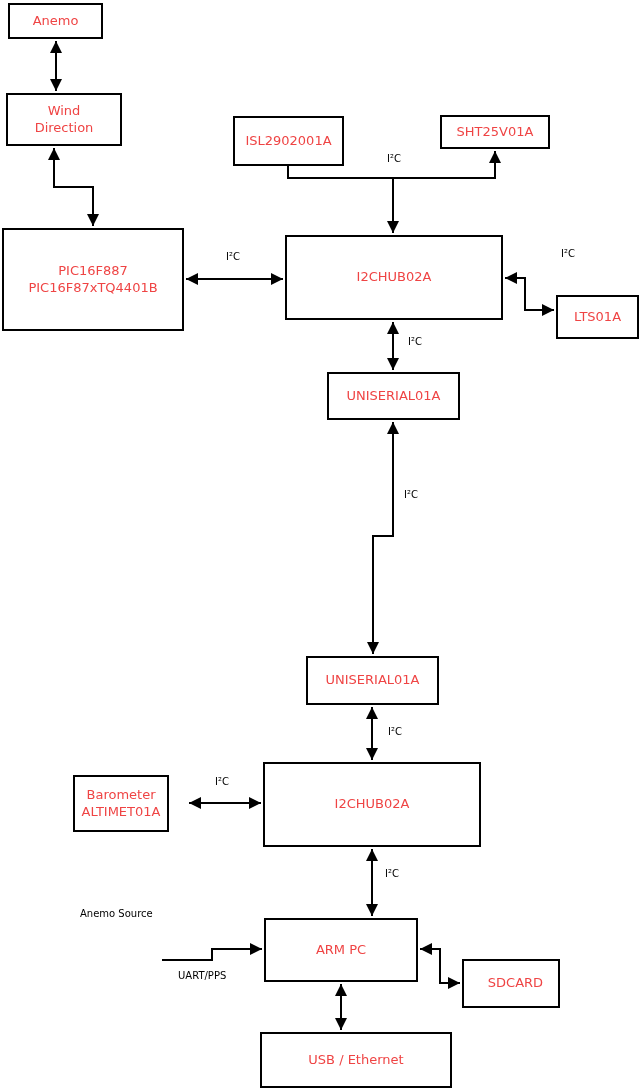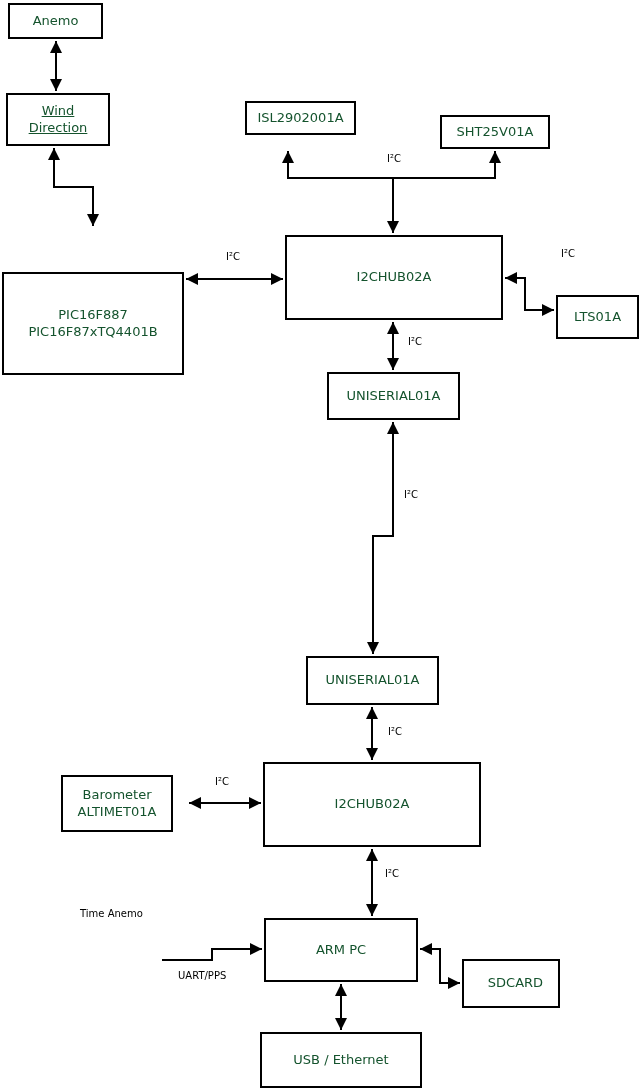--- a/index.html
+++ b/index.html
@@ -19,21 +19,21 @@
     position: absolute;
     left: 0; top: 0;
     width: 640px;
     height: 1089px;
   }
   .node {
     position: absolute;
     box-sizing: border-box;
     background: #ffffff;
     border: 2px solid #000000;
-    color: #14532d;
+    color: #ef4444;
     display: flex;
     align-items: center;
     justify-content: center;
     text-align: center;
     font-size: 13px;
     line-height: 1.3;
     white-space: pre-line;
   }
   .edge-label {
     position: absolute;
@@ -70,63 +70,63 @@
     <path class="conn" d="M 372 707 V 760" marker-start="url(#arr)" marker-end="url(#arr)"></path>
     <path class="conn" d="M 189 803 H 261" marker-start="url(#arr)" marker-end="url(#arr)"></path>
     <path class="conn" d="M 372 849 V 916" marker-start="url(#arr)" marker-end="url(#arr)"></path>
     <path class="conn" d="M 162 960 H 212 V 949 H 262" marker-end="url(#arr)"></path>
     <path class="conn" d="M 420 949 H 440 V 983 H 460" marker-start="url(#arr)" marker-end="url(#arr)"></path>
     <path class="conn" d="M 341 984 V 1030" marker-start="url(#arr)" marker-end="url(#arr)"></path>
   </svg>
 
   <div class="node" style="left:8px; top:3px; width:95px; height:36px;">Anemo</div>
 
-  <div class="node" style="left:6px; top:93px; width:104px; height:53px;text-decoration:underline;">Wind
+  <div class="node" style="left:6px; top:93px; width:116px; height:53px;">Wind
 Direction</div>
 
-  <div class="node" style="left:2px; top:228px; width:182px; height:103px;margin-top:44px;">PIC16F887
+  <div class="node" style="left:2px; top:228px; width:182px; height:103px;">PIC16F887
 PIC16F87xTQ4401B</div>
 
-  <div class="node" style="left:233px; top:101px; width:111px; height:34px;margin-left:12px;">ISL2902001A</div>
+  <div class="node" style="left:233px; top:116px; width:111px; height:50px;">ISL2902001A</div>
 
   <div class="node" style="left:440px; top:115px; width:110px; height:34px;">SHT25V01A</div>
 
   <div class="node" style="left:285px; top:235px; width:218px; height:85px;">I2CHUB02A</div>
 
   <div class="node" style="left:556px; top:295px; width:83px; height:44px;">LTS01A</div>
 
   <div class="node" style="left:327px; top:372px; width:133px; height:48px;">UNISERIAL01A</div>
 
   <div class="node" style="left:306px; top:656px; width:133px; height:49px;">UNISERIAL01A</div>
 
-  <div class="node" style="left:61px; top:775px; width:112px; height:57px;">Barometer
+  <div class="node" style="left:73px; top:775px; width:96px; height:57px;">Barometer
 ALTIMET01A</div>
 
   <div class="node" style="left:263px; top:762px; width:218px; height:85px;">I2CHUB02A</div>
 
 
   <div class="node" style="left:264px; top:918px; width:154px; height:64px;">ARM PC</div>
 
   <div class="node" style="left:462px; top:959px; width:98px; height:49px;padding-left:9px;">SDCARD</div>
 
-  <div class="node" style="left:260px; top:1032px; width:162px; height:56px;">USB / Ethernet</div>
+  <div class="node" style="left:260px; top:1032px; width:192px; height:56px;">USB / Ethernet</div>
 
   <div class="edge-label" style="left:387px; top:153px;">I²C</div>
 
   <div class="edge-label" style="left:226px; top:251px;">I²C</div>
 
   <div class="edge-label" style="left:561px; top:248px;">I²C</div>
 
   <div class="edge-label" style="left:408px; top:336px;">I²C</div>
 
   <div class="edge-label" style="left:404px; top:489px;">I²C</div>
 
   <div class="edge-label" style="left:388px; top:726px;">I²C</div>
 
   <div class="edge-label" style="left:215px; top:776px;">I²C</div>
 
   <div class="edge-label" style="left:385px; top:868px;">I²C</div>
 
-  <div class="edge-label" style="left:80px; top:908px;">Time Anemo</div>
+  <div class="edge-label" style="left:80px; top:908px;">Anemo Source</div>
 
   <div class="edge-label" style="left:178px; top:970px;">UART/PPS</div>
 
 </div>
 
 </body></html>

